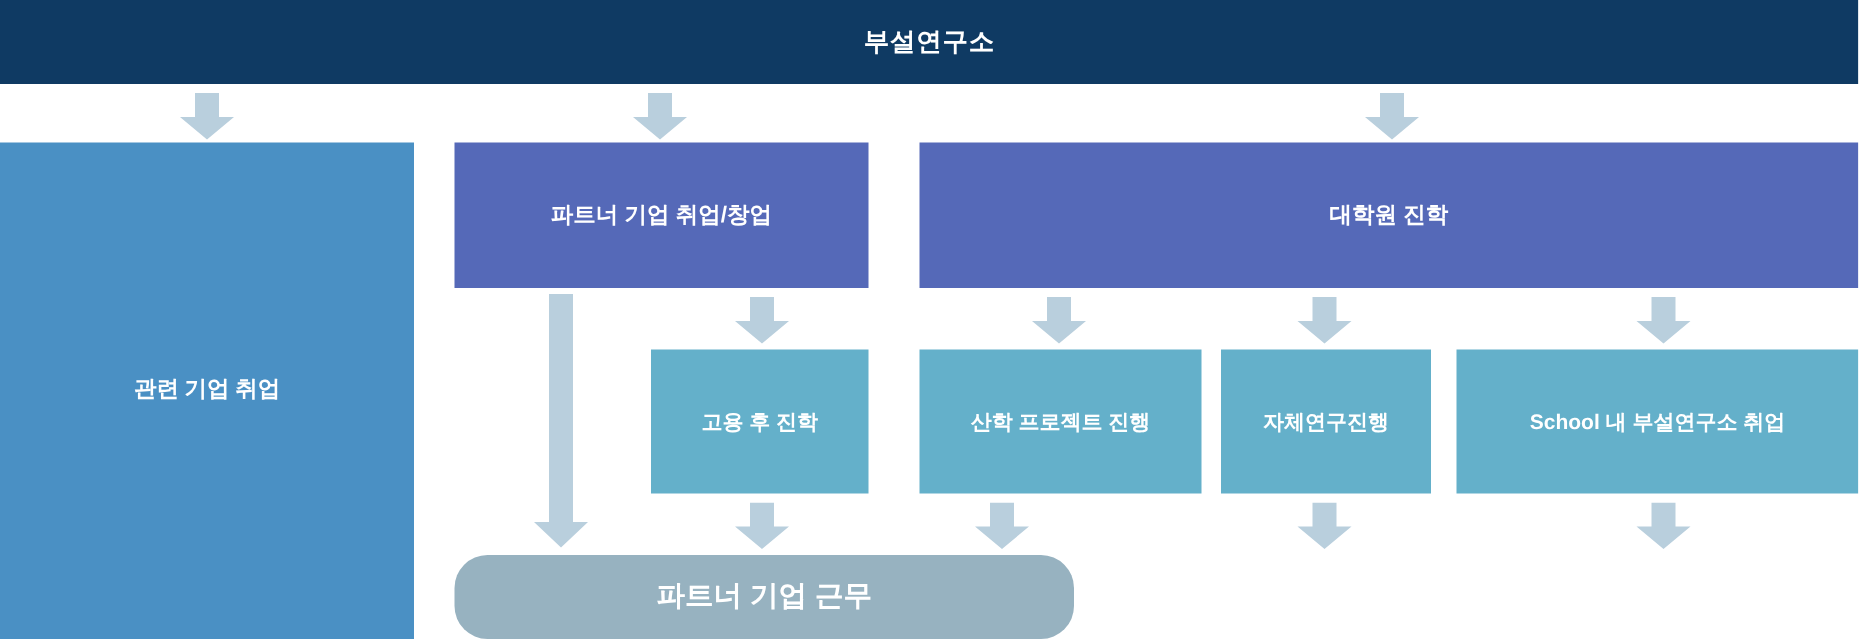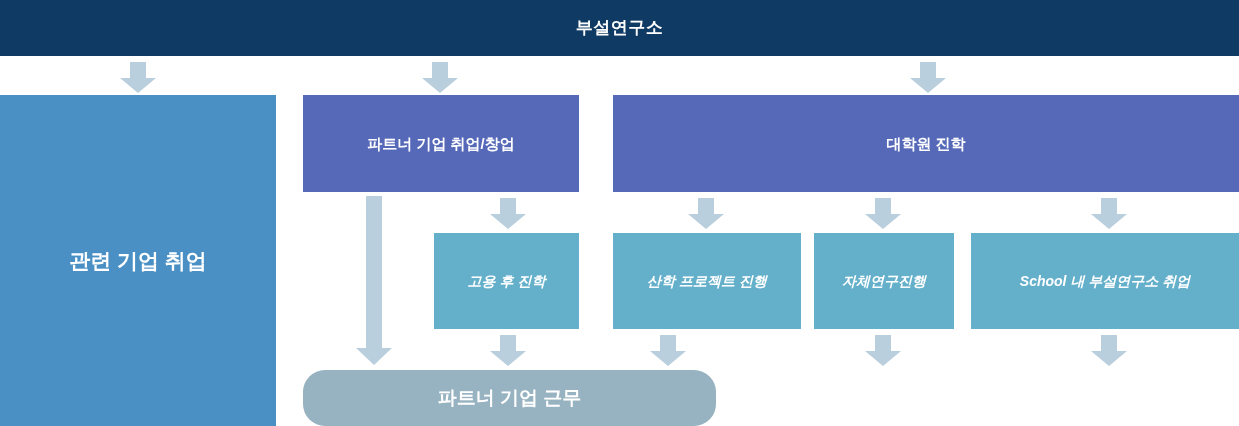--- a/index.html
+++ b/index.html
@@ -28,30 +28,30 @@
     box-sizing: border-box;
     line-height: 1.3;
   }
   .title-box {
     background: #0f3a63;
     font-size: 17px;
     letter-spacing: 0.5px;
   }
   .lvl1-blue {
     background: #4a90c4;
-    font-size: 21px;
+    font-size: 15px;
+    font-family: Liberation Serif, serif;
   }
   .lvl1-indigo {
     background: #5569b8;
     font-size: 15px;
   }
   .lvl2 {
     background: #64b0ca;
     font-size: 14px;
-    font-style: italic;
   }
   .lvl3 {
     background: #97b2c0;
     font-size: 19px;
     border-radius: 22px;
   }
   .arrow {
     position: absolute;
   }
   .arrow svg {

